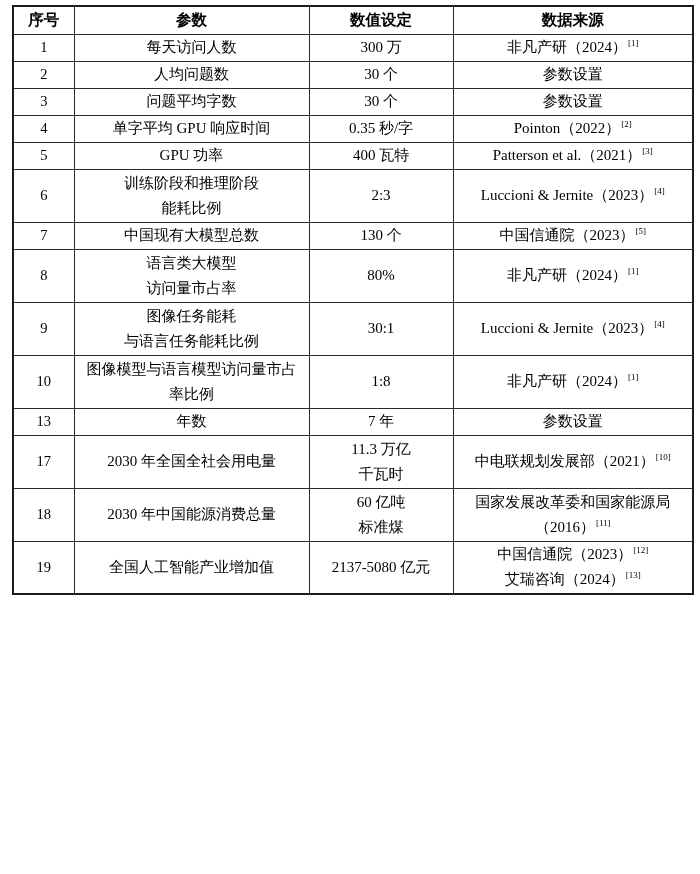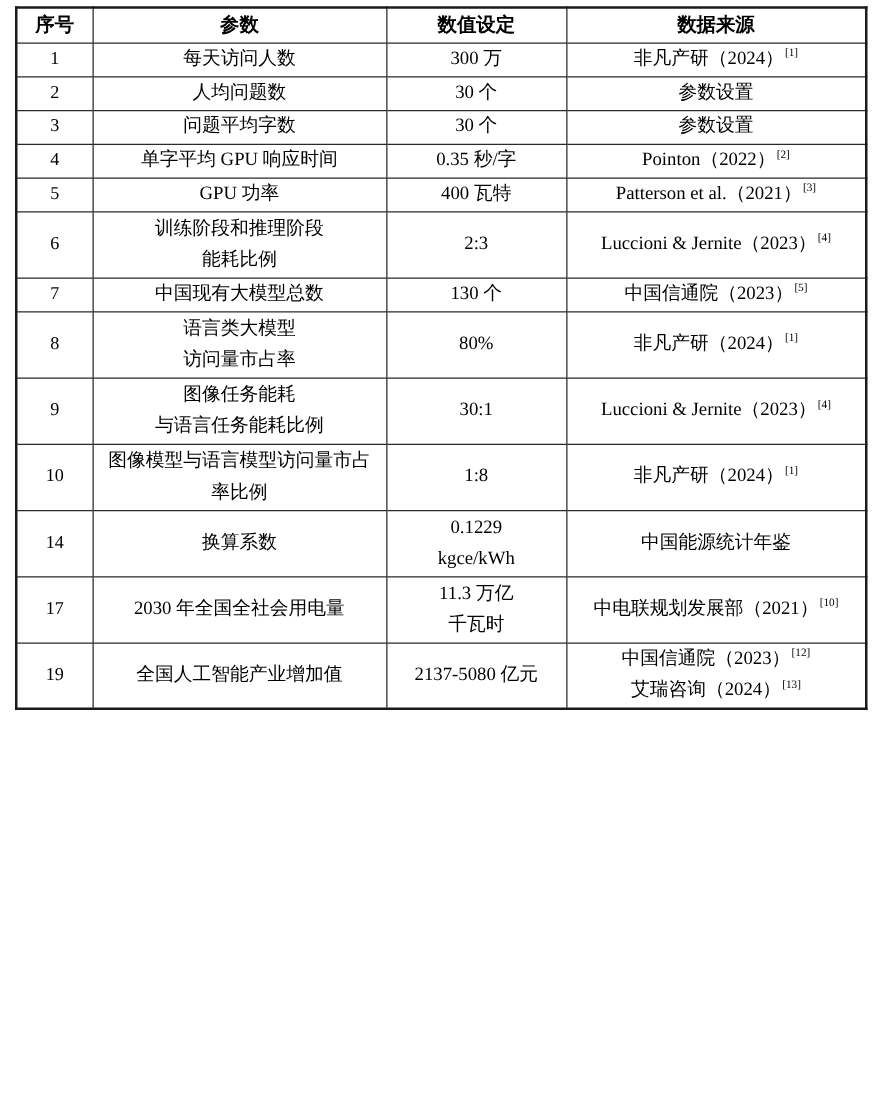--- a/index.html
+++ b/index.html
@@ -192,44 +192,57 @@
             <div class="line">图像模型与语言模型访问量市占</div>
             <div class="line">率比例</div>
           </td>
           <td>
             <div class="line">1:8</div>
           </td>
           <td>
             <div class="line">非凡产研（2024）<sup class="cite">[1]</sup></div>
           </td>
         </tr>
-        <tr class="tall">
-          <td class="col-no">14</td>
-          <td>
-            <div class="line">换算系数</div>
-          </td>
-          <td>
-            <div class="line">0.1229</div>
-            <div class="line">kgce/kWh</div>
-          </td>
-          <td>
-            <div class="line">中国能源统计年鉴</div>
+        <tr class="single">
+          <td class="col-no">13</td>
+          <td>
+            <div class="line">年数</div>
+          </td>
+          <td>
+            <div class="line">7 年</div>
+          </td>
+          <td>
+            <div class="line">参数设置</div>
           </td>
         </tr>
         <tr class="tall">
           <td class="col-no">17</td>
           <td>
             <div class="line">2030 年全国全社会用电量</div>
           </td>
           <td>
             <div class="line">11.3 万亿</div>
             <div class="line">千瓦时</div>
           </td>
           <td>
             <div class="line">中电联规划发展部（2021）<sup class="cite">[10]</sup></div>
+          </td>
+        </tr>
+        <tr class="tall">
+          <td class="col-no">18</td>
+          <td>
+            <div class="line">2030 年中国能源消费总量</div>
+          </td>
+          <td>
+            <div class="line">60 亿吨</div>
+            <div class="line">标准煤</div>
+          </td>
+          <td>
+            <div class="line">国家发展改革委和国家能源局</div>
+            <div class="line">（2016）<sup class="cite">[11]</sup></div>
           </td>
         </tr>
         <tr class="tall">
           <td class="col-no">19</td>
           <td>
             <div class="line">全国人工智能产业增加值</div>
           </td>
           <td>
             <div class="line">2137-5080 亿元</div>
           </td>

